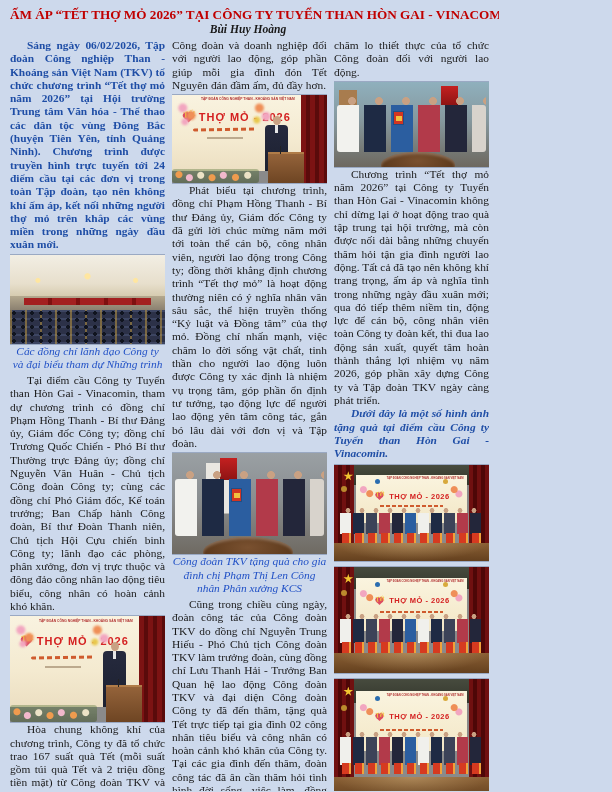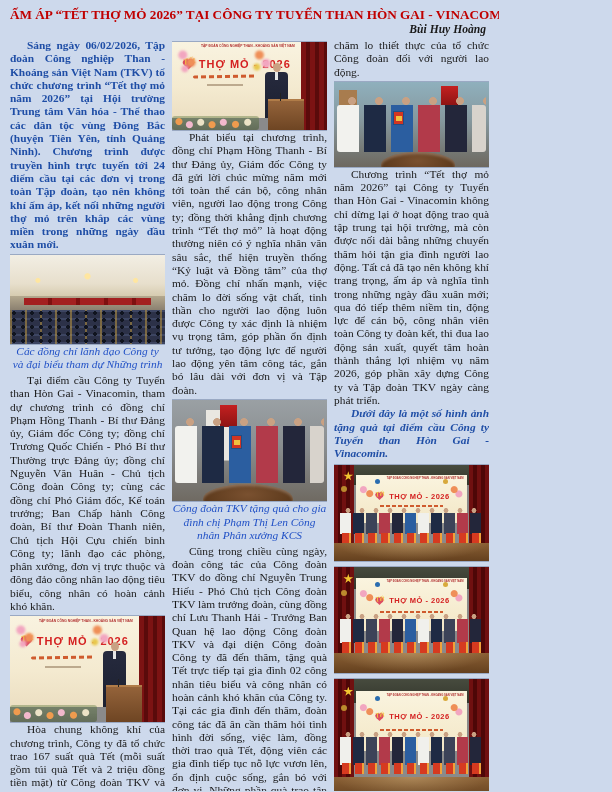--- a/index.html
+++ b/index.html
@@ -5,21 +5,21 @@
   html,body { margin:0; padding:0; }
   body {
     width:612px; height:792px;
     background:#cdd9ec;
     font-family:"Liberation Serif", serif;
     color:#191919;
     overflow:hidden;
   }
   .page { position:relative; width:499px; height:792px; box-sizing:border-box; padding:5px 10px 0 10px; overflow:hidden; }
   .title { text-align:center; color:#c00000; font-weight:bold; font-size:13.2px; line-height:15px; margin-top:2px; white-space:nowrap; }
-  .author { text-align:right; font-weight:bold; font-style:italic; font-size:11.6px; line-height:13px; padding-right:3px; margin-top:1px; }
+  .author { text-align:center; font-weight:bold; font-style:italic; font-size:11.6px; line-height:13px; padding-right:3px; margin-top:1px; }
   .cols { display:flex; gap:7px; margin-top:3px; height:752px; overflow:hidden; }
   .col { width:192.6px; overflow:hidden; }
   p { margin:0; text-indent:17px; text-align:justify; font-size:11.4px; line-height:13.3px; }
   p.cont { text-indent:0; }
   .lead { color:#1f4ea6; font-weight:bold; }
   .note { color:#1f4ea6; font-weight:bold; font-style:italic; }
   .caption { color:#2151c6; font-style:italic; text-align:center; font-size:11.4px; line-height:13.6px; margin:1px 0 2px; }
 
   figure.photo { position:relative; width:100%; overflow:hidden; margin:3px 0 1px;
     box-shadow:0 0 0 1px rgba(60,80,120,.35); background:#8a8a8a; }
@@ -206,20 +206,21 @@
           <div class="torso"></div>
         </div>
         <div class="pd-lectern"></div>
         <div class="pd-bouquets"></div>
       </figure>
 
       <p>Hòa chung không khí của chương trình, Công ty đã tổ chức trao 167 suất quà Tết (mỗi suất gồm túi quà Tết và 2 triệu đồng tiền mặt) từ Công đoàn TKV và Công ty cho công nhân lao động tiêu biểu xuất sắc, người lao động có hoàn cảnh khó khăn. Những phần quà tuy không lớn nhưng thể hiện sự quan tâm thiết thực, kịp thời của tổ chức</p>
     </div>
 
     <div class="col">
+      <p class="cont">Công đoàn và doanh nghiệp đối với người lao động, góp phần giúp mỗi gia đình đón Tết Nguyên đán đầm ấm, đủ đầy hơn.</p>
 
       <figure class="photo" style="height:88px">
         <div class="pd-backdrop">
           <div class="pd-org">TẬP ĐOÀN CÔNG NGHIỆP THAN - KHOÁNG SẢN VIỆT NAM</div>
           <div class="pd-title-row">
             <span class="tet-badge">
               <span class="heart"></span>
               <span class="tet">Tết</span>
             </span>
             <span class="pd-title">THỢ MỎ - 2026</span>

